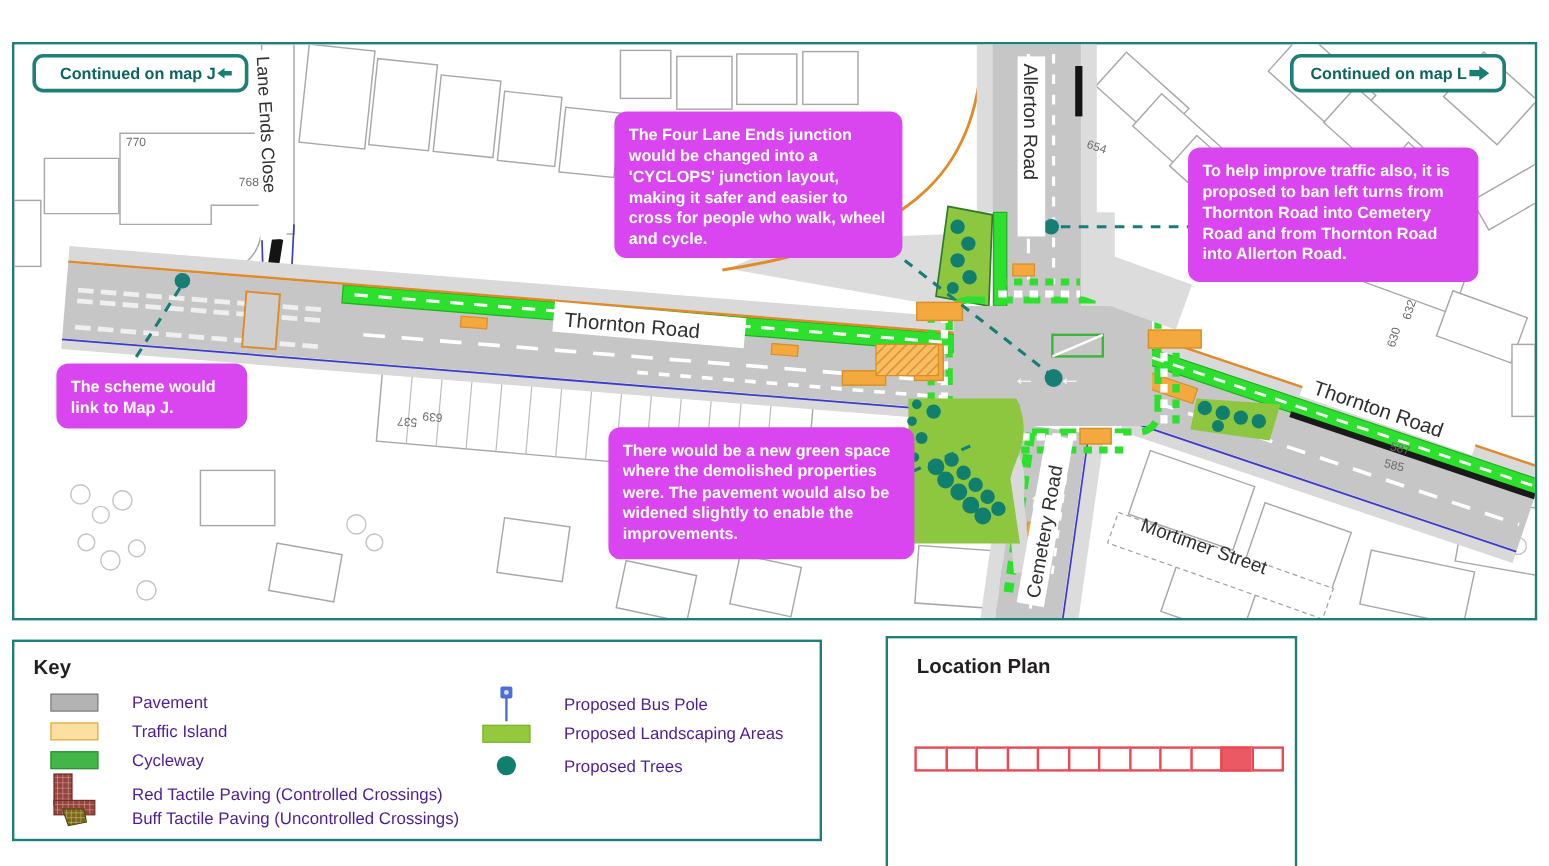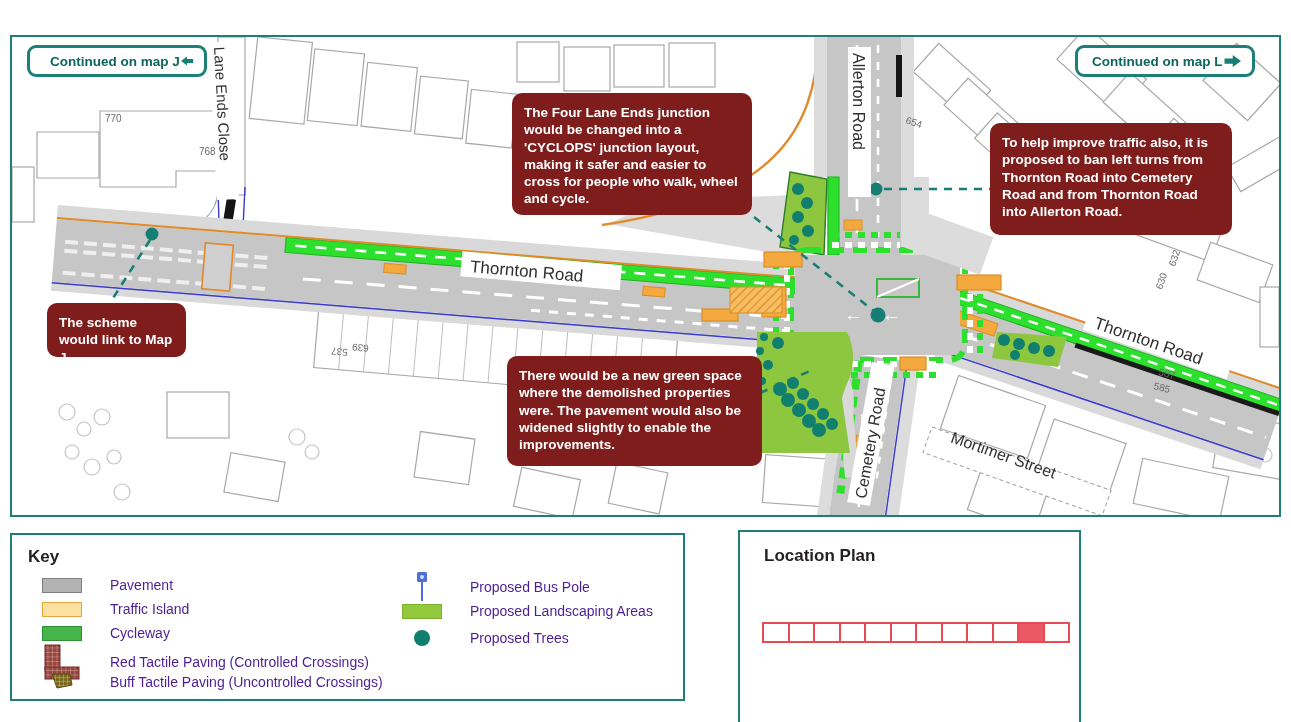--- a/index.html
+++ b/index.html
@@ -17,21 +17,21 @@
   .cont-btn{
     position:absolute;height:32px;width:180px;background:#fff;
     border:3px solid #1d7f78;border-radius:9px;box-sizing:border-box;
     display:flex;align-items:center;justify-content:space-between;
     padding:0 10px 0 14px;z-index:30;
   }
   .cont-btn .lbl{font-size:13.5px;font-weight:700;color:#0d655f;white-space:nowrap;}
   .cont-btn svg{position:static;}
   
   .callout{
-    position:absolute;background:#7f1d1d;color:#fff;border-radius:10px;
+    position:absolute;background:#d946ef;color:#fff;border-radius:10px;
     font-size:13.5px;font-weight:700;line-height:1.28;padding:11px 12px;
     box-sizing:border-box;z-index:25;
   }
   
   .key-panel{
     position:absolute;left:10px;top:533px;width:675px;height:168px;
     border:2px solid #1d7f78;box-sizing:border-box;background:#fff;
   }
   .key-title{position:absolute;left:16px;top:12px;font-size:17px;font-weight:700;color:#231f20;}
   .key-row{position:absolute;display:flex;align-items:center;}
@@ -319,21 +319,21 @@
   </div>
   <div class="cont-btn" style="left:1063px;top:8px;">
     <span class="lbl">Continued on map L</span>
     <svg width="26" height="18" viewBox="0 0 26 18">
       <path d="M13,1 L24,9 L13,17 L13,12.5 L2,12.5 L2,5.5 L13,5.5 Z" fill="#177e76"></path>
     </svg>
   </div>
 
   <div class="callout" style="left:500px;top:56px;width:240px;height:122px;">The Four Lane Ends junction would be changed into a 'CYCLOPS' junction layout, making it safer and easier to cross for people who walk, wheel and cycle.</div>
   <div class="callout" style="left:978px;top:86px;width:242px;height:112px;">To help improve traffic also, it is proposed to ban left turns from Thornton Road into Cemetery Road and from Thornton Road into Allerton Road.</div>
-  <div class="callout" style="left:35px;top:266px;width:139px;height:54px;">The scheme would link to Map J.</div>
+  <div class="callout" style="left:35px;top:266px;width:159px;height:54px;">The scheme would link to Map J.</div>
   <div class="callout" style="left:495px;top:319px;width:255px;height:110px;">There would be a new green space where the demolished properties were. The pavement would also be widened slightly to enable the improvements.</div>
 </div>
 
 <div class="key-panel">
   <div class="key-title">Key</div>
 
   <div class="key-row" style="left:30px;top:42px;">
     <span class="swatch sw-pavement"></span>
     <span class="klabel">Pavement</span>
   </div>

